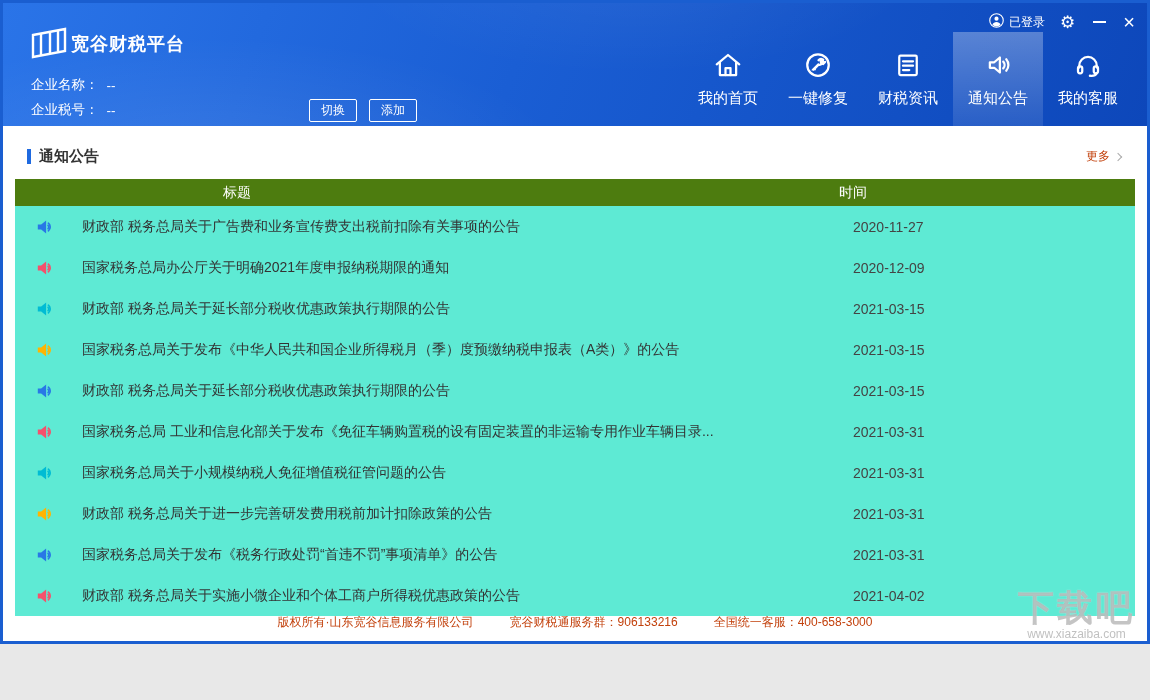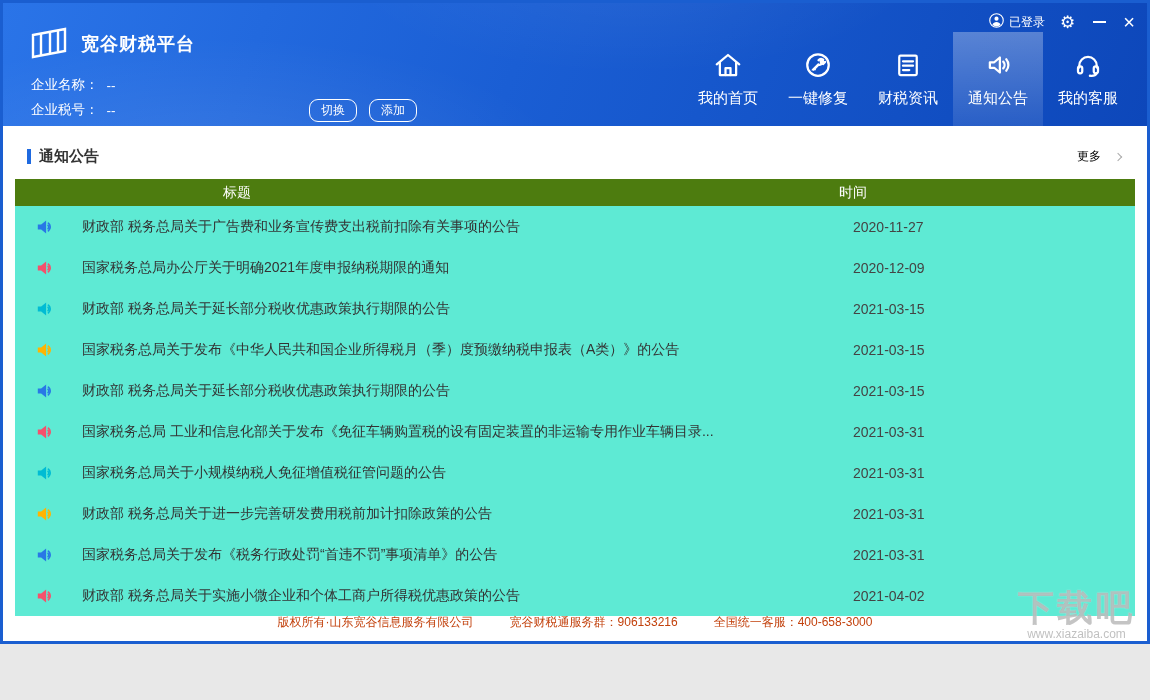--- a/index.html
+++ b/index.html
@@ -32,31 +32,31 @@
     position:absolute; top:10px; right:12px;
     display:flex; align-items:center; gap:15px; z-index:5;
   }
   .login-chip { display:flex; align-items:center; gap:5px; font-size:12px; cursor:pointer; }
   .gear { font-size:17px; line-height:1; cursor:pointer; }
   .min-btn { width:18px; height:18px; display:flex; align-items:center; justify-content:center; cursor:pointer; }
   .min-btn i { display:block; width:13px; height:2px; background:#fff; }
   .close-btn { font-size:20px; line-height:18px; cursor:pointer; }
   .brand {
     position:absolute; top:22px; left:24px;
-    display:flex; align-items:center; gap:10px; z-index:4;
+    display:flex; align-items:center; z-index:4;
   }
   .brand-title { font-size:18px; font-weight:bold; letter-spacing:1px; }
   .company-line { position:absolute; left:28px; font-size:13.5px; z-index:4; display:flex; align-items:center; }
   .company-line.name { top:73px; }
   .company-line.tax  { top:98px; }
   .company-line .val { margin-left:8px; }
   .hdr-btns { position:absolute; left:306px; top:96px; display:flex; gap:12px; z-index:4; }
   .hdr-btn {
     border:1px solid #fff; color:#fff; background:transparent;
-    font-size:12px; padding:2px 11px; border-radius:9px; cursor:pointer;
+    font-size:12px; padding:2px 11px; border-radius:2px; cursor:pointer;
     font-family:inherit;
   }
   
   .nav {
     position:absolute; right:14px; top:29px; bottom:0;
     display:flex; z-index:4;
   }
   .nav-item {
     width:90px; display:flex; flex-direction:column;
     align-items:center; justify-content:center; gap:9px;
@@ -67,21 +67,21 @@
   .nav-item.active {
     background:linear-gradient(180deg, rgba(255,255,255,.30), rgba(255,255,255,.10));
   }
   
   .section-head {
     display:flex; align-items:center; justify-content:space-between;
     padding:21px 26px 11px 24px;
   }
   .sec-title { display:flex; align-items:center; gap:8px; font-size:15px; font-weight:bold; color:#333; }
   .marker { width:4px; height:15px; background:#1f6ae0; }
-  .more { font-size:12px; color:#000000; display:flex; align-items:center; gap:14px; cursor:pointer; }
+  .more { font-size:12px; color:#c2410c; display:flex; align-items:center; gap:5px; cursor:pointer; }
   .chev { width:6px; height:6px; border-right:1px solid #aaa; border-top:1px solid #aaa; transform:rotate(45deg); margin-top:1px; }
   .table { margin:2px 12px 0; }
   .thead {
     height:27px; background:#4d7c0f; position:relative;
     color:#fff; font-size:14px; line-height:27px;
   }
   .th-title { position:absolute; left:208px; }
   .th-time  { position:absolute; left:824px; }
   .row { height:41px; position:relative; display:flex; align-items:center; cursor:pointer; background:#5eead4; }
   .row .vol { margin-left:21px; width:18px; height:18px; flex:0 0 auto; }

